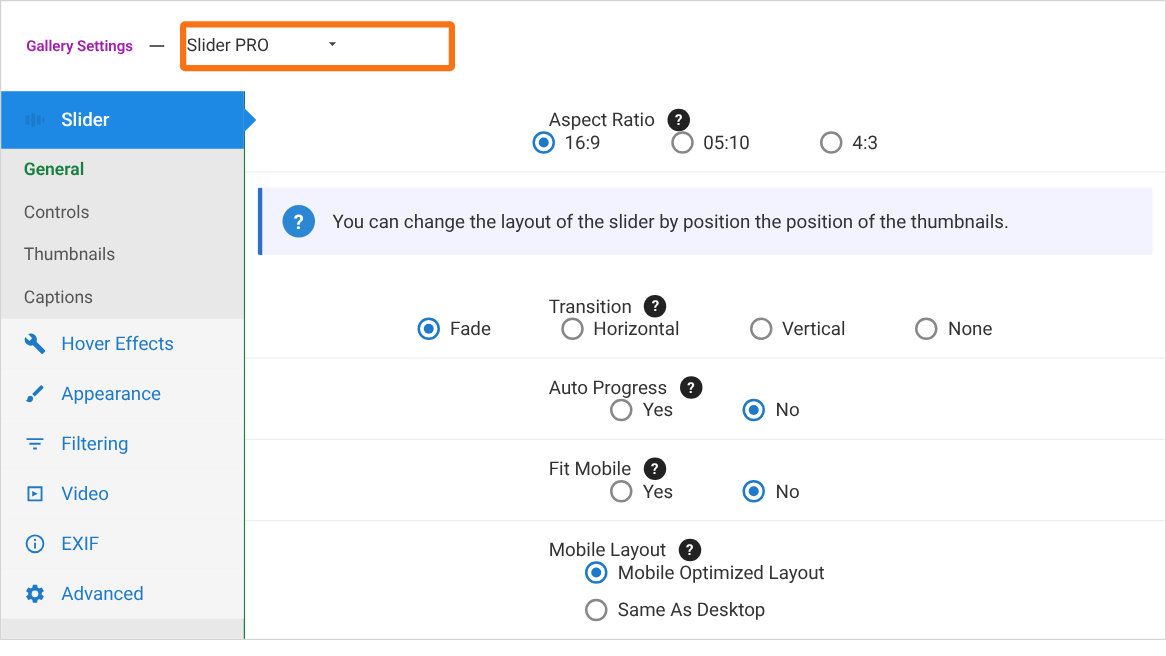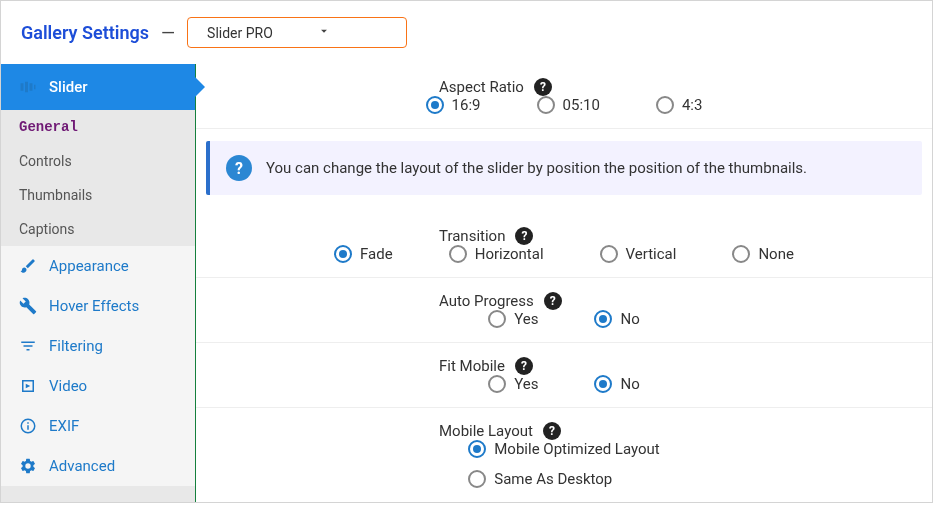--- a/index.html
+++ b/index.html
@@ -14,29 +14,29 @@
       border: 1px solid #d4d4d4;
       background: #fff;
     }
     .header {
       display: flex;
       align-items: center;
       padding: 16px 20px;
       gap: 12px;
     }
     .header-title {
-      font-size: 18px;
+      font-size: 12px;
       font-weight: 600;
-      color: #1d4ed8;
+      color: #a21caf;
     }
     .dash { font-size: 18px; color: #444; }
     .select-wrap {
-      border: 1px solid #f97316;
+      border: 5px solid #f97316;
       border-radius: 4px;
-      padding: 6px 19px;
+      padding: 6px 0;
       display: flex;
       align-items: center;
       gap: 44px;
       min-width: 220px;
       cursor: pointer;
     }
     .select-wrap .chev { color: #444; }
     .main { display: flex; }
     .sidebar {
       width: 195px;
@@ -67,22 +67,21 @@
     .subsection {
       background: #e8e8e8;
     }
     .sub-item {
       padding: 9px 18px;
       color: #555;
       cursor: pointer;
     }
     .sub-item.active {
       font-weight: 600;
-      color: #701a75;
-      font-family: Liberation Mono, monospace;
+      color: #15803d;
     }
     .nav-item {
       display: flex;
       align-items: center;
       gap: 12px;
       padding: 11px 18px;
       color: #1e7ac9;
       background: #f5f5f5;
       cursor: pointer;
       font-size: 15px;
@@ -217,32 +216,32 @@
       </div>
       <div class="subsection">
         <div class="sub-item active">General</div>
         <div class="sub-item">Controls</div>
         <div class="sub-item">Thumbnails</div>
         <div class="sub-item">Captions</div>
       </div>
       <div class="nav-item">
         <span class="nav-icon">
           <svg width="18" height="18" viewBox="0 0 24 24">
+              <path d="M22.7 19l-9.1-9.1c.9-2.3.4-5-1.5-6.9-2-2-5-2.4-7.4-1.3L9 6 6 9 1.6 4.7C.4 7.1.9 10.1 2.9 12.1c1.9 1.9 4.6 2.4 6.9 1.5l9.1 9.1c.4.4 1 .4 1.4 0l2.3-2.3c.5-.4.5-1.1.1-1.4z"></path>
+            </svg>
+        </span>
+        <span>Hover Effects</span>
+      </div>
+      <div class="nav-item">
+        <span class="nav-icon">
+          <svg width="18" height="18" viewBox="0 0 24 24">
               <path d="M7 14c-1.66 0-3 1.34-3 3 0 1.31-1.16 2-2 2 .92 1.22 2.49 2 4 2 2.21 0 4-1.79 4-4 0-1.66-1.34-3-3-3zm13.71-9.37l-1.34-1.34a.996.996 0 00-1.41 0L9 12.25 11.75 15l8.96-8.96a.996.996 0 000-1.41z"></path>
             </svg>
         </span>
         <span>Appearance</span>
-      </div>
-      <div class="nav-item">
-        <span class="nav-icon">
-          <svg width="18" height="18" viewBox="0 0 24 24">
-              <path d="M22.7 19l-9.1-9.1c.9-2.3.4-5-1.5-6.9-2-2-5-2.4-7.4-1.3L9 6 6 9 1.6 4.7C.4 7.1.9 10.1 2.9 12.1c1.9 1.9 4.6 2.4 6.9 1.5l9.1 9.1c.4.4 1 .4 1.4 0l2.3-2.3c.5-.4.5-1.1.1-1.4z"></path>
-            </svg>
-        </span>
-        <span>Hover Effects</span>
       </div>
       <div class="nav-item">
         <span class="nav-icon">
           <svg width="18" height="18" viewBox="0 0 24 24">
               <path d="M10 18h4v-2h-4v2zM3 6v2h18V6H3zm3 7h12v-2H6v2z"></path>
             </svg>
         </span>
         <span>Filtering</span>
       </div>
       <div class="nav-item">

